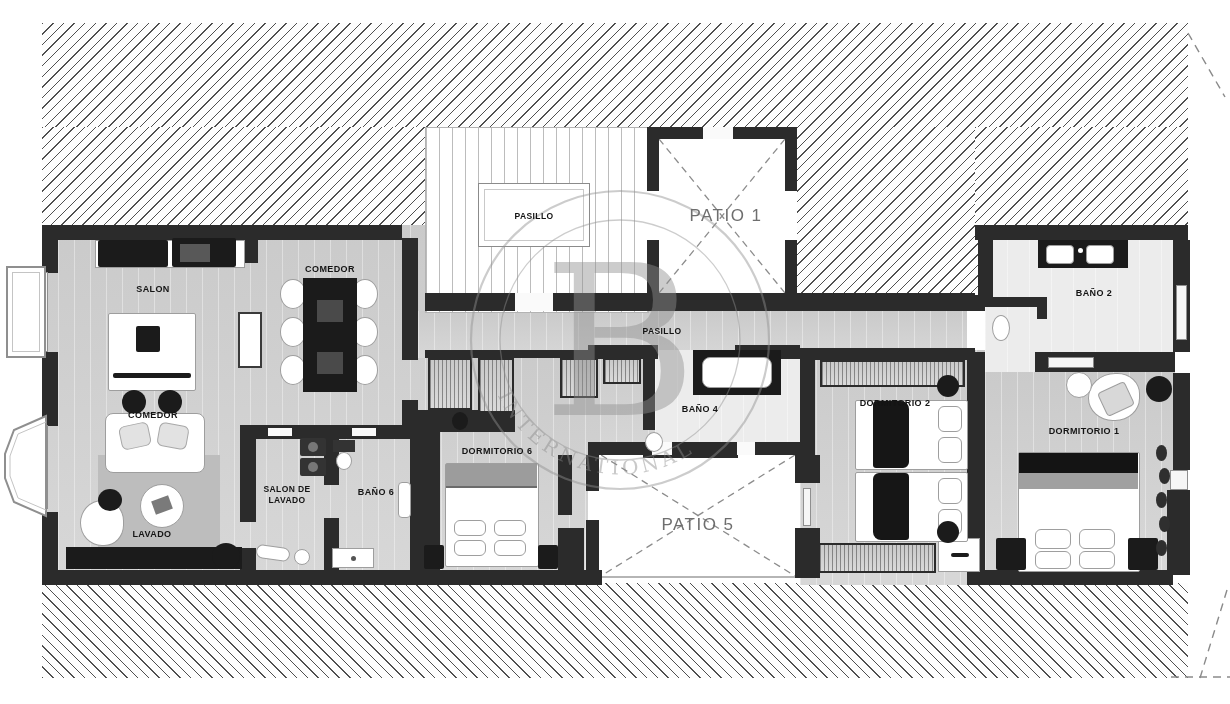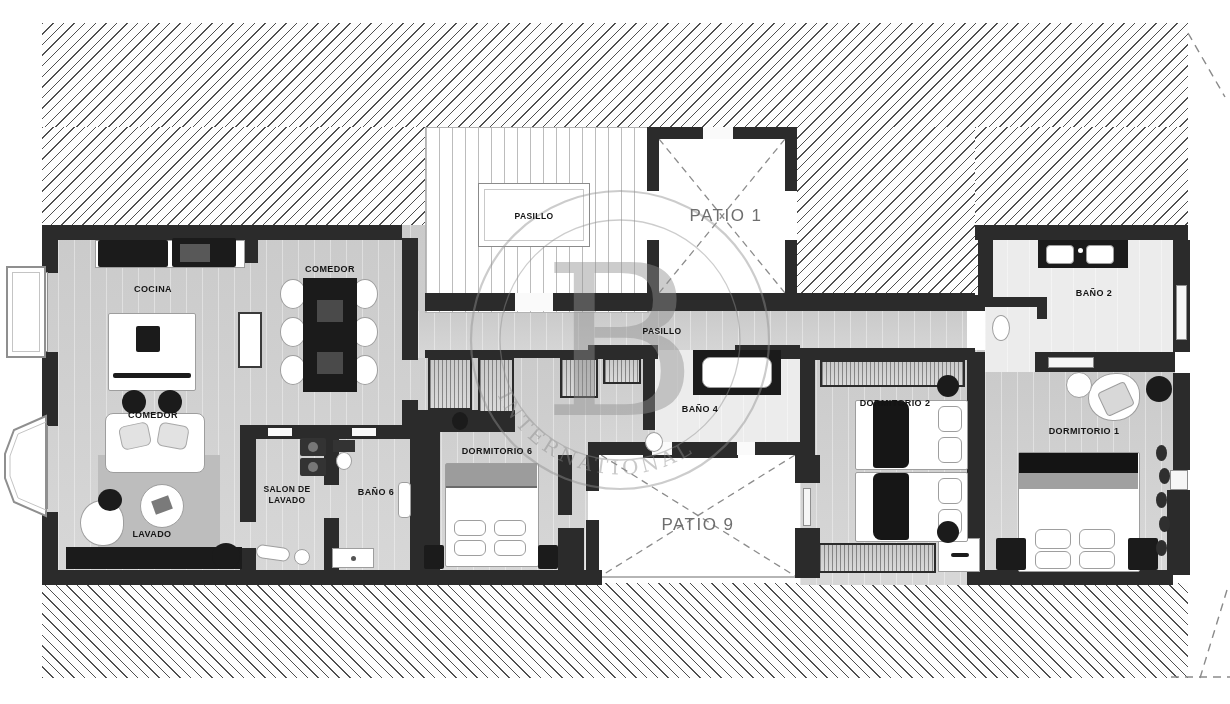--- a/index.html
+++ b/index.html
@@ -272,32 +272,32 @@
       <path id="arcPath" d="M 39 211 A 134 134 0 0 0 291 211"></path>
     </defs>
     <circle cx="165" cy="165" r="149" fill="none" stroke="#909090" stroke-width="2.2"></circle>
     <circle cx="165" cy="165" r="120" fill="none" stroke="#909090" stroke-width="1.3"></circle>
     <text x="165" y="240" text-anchor="middle" font-family="DejaVu Serif, serif" font-size="210" fill="#909090">B</text>
     <text font-family="DejaVu Serif, serif" font-size="20" fill="#8a8a8a" letter-spacing="4">
       <textPath href="#arcPath" startOffset="10">INTERNATIONAL</textPath>
     </text>
   </svg>
 
-  <div class="lbl" style="left:153px;top:289px;">COCINA</div>
+  <div class="lbl" style="left:153px;top:289px;">SALON</div>
   <div class="lbl" style="left:153px;top:415px;">COMEDOR</div>
   <div class="lbl" style="left:330px;top:269px;">COMEDOR</div>
   <div class="lbl" style="left:152px;top:534px;">LAVADO</div>
   <div class="lbl lbl-2line" style="left:287px;top:495px;font-size:8.5px;">
     <span>SALON DE</span><br>
     <span>LAVADO</span>
   </div>
   <div class="lbl" style="left:376px;top:492px;">BAÑO 6</div>
   <div class="lbl" style="left:497px;top:451px;">DORMITORIO 6</div>
   <div class="lbl" style="left:662px;top:331px;font-size:8.5px;">PASILLO</div>
   <div class="lbl" style="left:700px;top:409px;">BAÑO 4</div>
   <div class="lbl" style="left:534px;top:216px;font-size:8.5px;">PASILLO</div>
   <div class="lbl-thin" style="left:726px;top:216px;">PATIO 1</div>
-  <div class="lbl-thin" style="left:698px;top:525px;">PATIO 9</div>
+  <div class="lbl-thin" style="left:698px;top:525px;">PATIO 5</div>
   <div class="lbl" style="left:895px;top:403px;">DORMITORIO 2</div>
   <div class="lbl" style="left:1084px;top:431px;">DORMITORIO 1</div>
   <div class="lbl" style="left:1094px;top:293px;">BAÑO 2</div>
 
 </div>
 
 </body></html>

